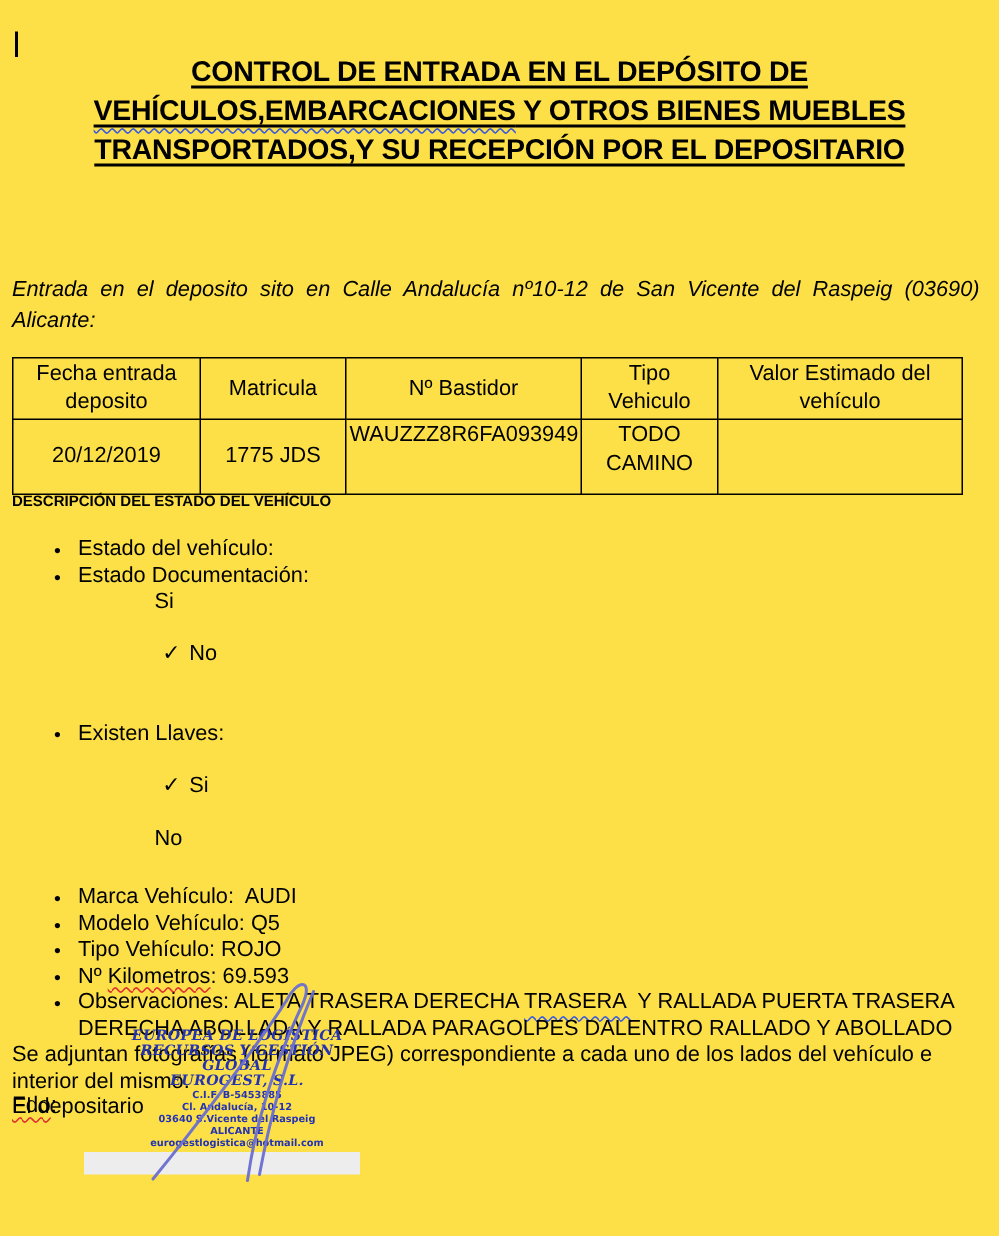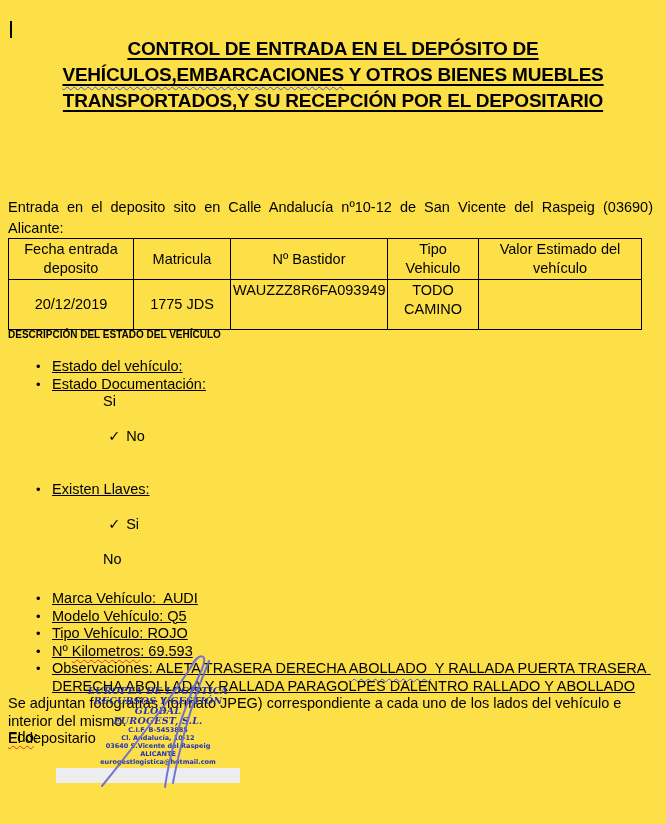--- a/index.html
+++ b/index.html
@@ -16,42 +16,42 @@
   .u{text-decoration:underline; text-decoration-thickness:2px; text-underline-offset:3px;}
   .sq-blue{
     text-decoration-line:underline; text-decoration-style:wavy;
     text-decoration-color:#3a5bdd; text-decoration-thickness:1px; text-underline-offset:5px;
   }
   .sq-red{
     text-decoration-line:underline; text-decoration-style:wavy;
     text-decoration-color:#e03030; text-decoration-thickness:1px; text-underline-offset:3px;
   }
   .intro{
-    position:absolute; left:8px; top:197px; width:645px;
-    font-size:14.5px; line-height:21px; text-align:justify;
+    position:absolute; left:8px; top:183px; width:645px;
+    font-size:14.5px; line-height:21px; text-align:justify;font-style:italic;
   }
   table.veh{
     position:absolute; left:8px; top:238px; width:633px;
     border-collapse:collapse; table-layout:fixed;
     font-size:14.5px; line-height:19px;
   }
   table.veh td{border:1.6px solid #000; text-align:center; padding:1px 2px; overflow:hidden;}
   table.veh col.c1{width:125px;} table.veh col.c2{width:97px;}
   table.veh col.c3{width:157px;} table.veh col.c4{width:91px;} table.veh col.c5{width:163px;}
   table.veh tr.data{height:50px;}
   table.veh tr.data td{vertical-align:middle;}
   table.veh tr.data td.vtop{vertical-align:top;}
   .sec-heading{
     position:absolute; left:8px; top:329px;
     font-weight:bold; font-size:10px;
   }
   .flow{position:absolute; left:8px; top:358px; width:650px; font-size:14.5px; line-height:17.5px;}
   .bullet{display:flex;}
   .bullet .dot{flex:none; width:16px; margin-left:28px; text-align:left; font-size:13px;}
-  .bullet .txt{flex:1; white-space:pre-wrap;text-decoration:underline;}
+  .bullet .txt{flex:1; white-space:pre-wrap;}
   .sub{padding-left:95px; white-space:pre-wrap;}
   .subcheck{padding-left:76px; white-space:pre-wrap;}
   .subcheck .chk{display:inline-block; width:18px;}
   .mt-line{margin-top:17.5px;}
   .mt-block{margin-top:22px;}
   .para{white-space:pre-wrap;}
   .graystrip{position:absolute; left:56px; top:768px; width:184px; height:15px; background:#ededed; z-index:1;}
   .stamp{
     position:absolute; left:74px; top:686px; width:168px; text-align:center;
     color:#2433b4; z-index:2;
@@ -142,21 +142,21 @@
     <div class="bullet">
       <span class="dot">•</span>
       <span class="txt">Tipo Vehículo: ROJO</span>
     </div>
     <div class="bullet">
       <span class="dot">•</span>
       <span class="txt"><span>Nº </span><span class="sq-red">Kilometros</span><span>: 69.593</span></span>
     </div>
     <div class="bullet">
       <span class="dot">•</span>
-      <span class="txt"><span>Observaciones: ALETA TRASERA DERECHA </span><span class="sq-blue">ABOLLADO </span><span> Y RALLADA PUERTA TRASERA DERECHA ABOLLADA Y RALLADA PARAGOLPES DALENTRO RALLADO Y ABOLLADO</span></span>
+      <span class="txt"><span>Observaciones: ALETA TRASERA DERECHA </span><span class="sq-blue">TRASERA </span><span> Y RALLADA PUERTA TRASERA DERECHA ABOLLADA Y RALLADA PARAGOLPES DALENTRO RALLADO Y ABOLLADO</span></span>
     </div>
 
     <div class="para">Se adjuntan fotografías (formato JPEG) correspondiente a cada uno de los lados del vehículo e interior del mismo.</div>
     <div class="para">El depositario</div>
   </div>
 
   <div class="graystrip"></div>
 
   <div class="stamp">
     <div class="big">EUROPEA DE LOGÍSTICA</div>

